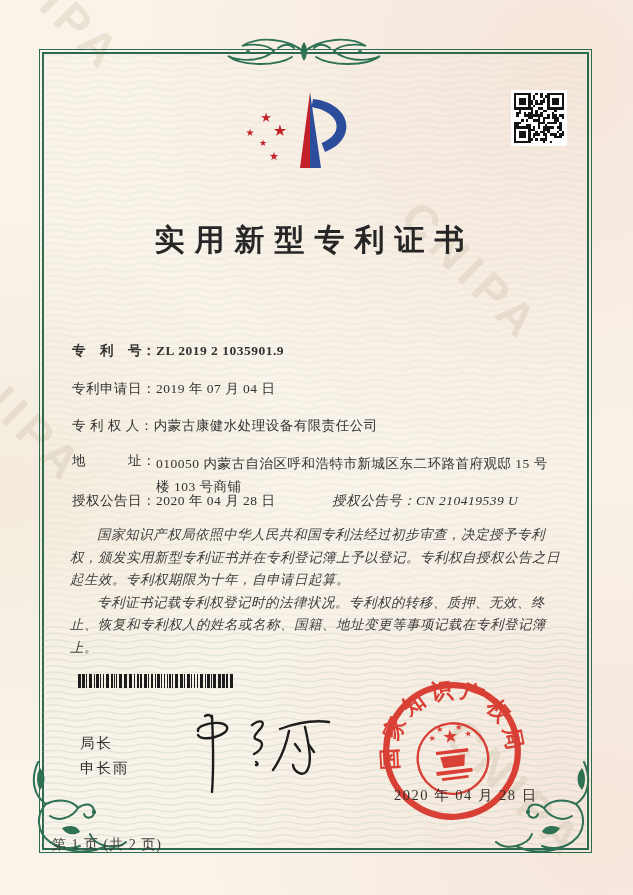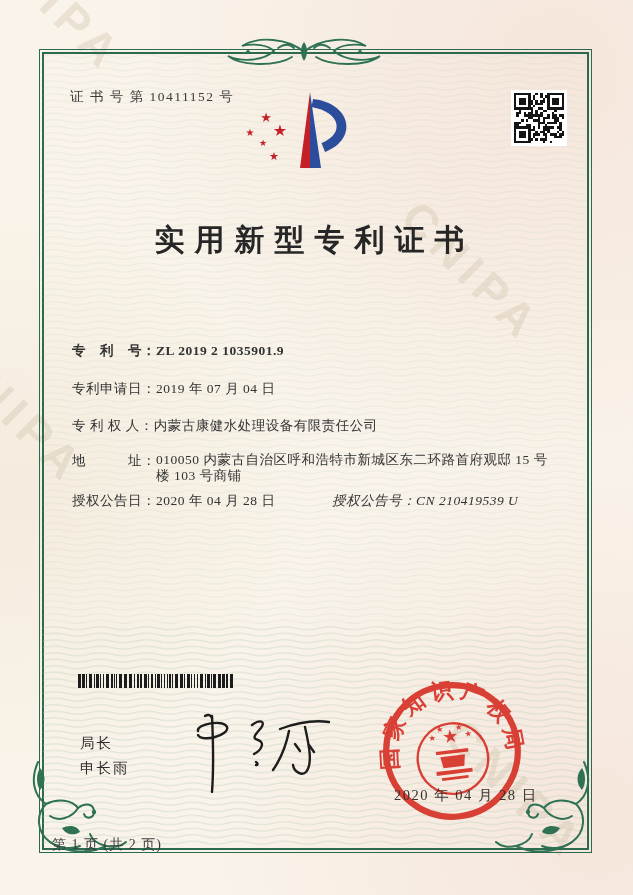--- a/index.html
+++ b/index.html
@@ -36,21 +36,21 @@
   .title{left:39px;width:551px;top:174px;text-align:center;font-size:30px;font-weight:bold;
          letter-spacing:10px;color:#262626;margin-top:46px;}
   .field{left:72px;font-size:13.5px;color:#333;letter-spacing:.5px;white-space:nowrap;}
   .field .flabel{color:#333;}
   .f-name{top:256px;}
   .f-inventor{top:299px;}
   .f-patno{top:342px;font-weight:bold;}
   .f-filing{top:380px;}
   .f-patentee{top:417px;}
   .f-addr{top:452px;white-space:normal;width:500px;}
-  .f-addr .aval{display:inline-block;width:398px;vertical-align:top;line-height:16px;}
+  .f-addr .aval{display:inline-block;width:398px;vertical-align:top;line-height:23px;}
   .f-grantdate{top:492px;}
   .f-grantno{top:492px;left:332px;font-style:italic;}
   .body-text{left:70px;top:524px;width:494px;font-size:13.5px;line-height:22.5px;
              color:#3d3d3d;font-style:italic;}
   .body-text p{margin:0;text-indent:2em;letter-spacing:.5px;}
   .barcode{left:78px;top:674px;width:172px;height:14px;display:flex;align-items:stretch;}
   .barcode i{display:block;background:#1c1c1c;height:100%;}
   .signer-title{left:80px;top:734px;font-size:14.5px;color:#2e2e2e;letter-spacing:2px;font-family:"Liberation Sans",sans-serif;}
   .signer-name{left:80px;top:759px;font-size:14.5px;color:#2e2e2e;letter-spacing:2px;font-family:"Liberation Sans",sans-serif;}
   .signature{left:172px;top:704px;}
@@ -114,21 +114,20 @@
       <path d="M50,50 C58,44 66,46 66,54 C66,60 58,62 56,56"></path>
       <path d="M78,88 C86,90 94,88 98,84"></path>
     </g>
     <path d="M12,10 C18,16 18,26 12,32 C8,26 8,16 12,10 Z" fill="#2e7153"></path>
     <path d="M34,70 C42,66 50,68 52,74 C46,78 38,77 34,70 Z" fill="#2e7153"></path>
     <circle cx="66" cy="54" r="2.2" fill="#2e7153"></circle>
   </svg>
 
   <div class="content">
 
-    <div class="abs cert-number">证 书 号 第 10411152 号</div>
 
     <svg class="abs logo" width="150" height="88" viewBox="0 0 150 88">
       <g fill="#c32127" font-family="DejaVu Sans, sans-serif" text-anchor="middle">
         <text x="36" y="36" font-size="13">★</text>
         <text x="20" y="50" font-size="10">★</text>
         <text x="33" y="60" font-size="9">★</text>
         <text x="50" y="50" font-size="16">★</text>
         <text x="44" y="74" font-size="11">★</text>
       </g>
       <polygon points="80,6 70,82 80,82" fill="#c32127"></polygon>
@@ -589,20 +588,24 @@
     <div class="abs field f-filing"><span class="flabel">专利申请日：</span><span>2019 年 07 月 04 日</span></div>
 
     <div class="abs field f-patentee"><span class="flabel">专 利 权 人：</span><span>内蒙古康健水处理设备有限责任公司</span></div>
 
     <div class="abs field f-addr"><span class="flabel">地　　　址：</span><span class="aval">010050 内蒙古自治区呼和浩特市新城区东二环路首府观邸 15 号楼 103 号商铺</span></div>
 
     <div class="abs field f-grantdate"><span class="flabel">授权公告日：</span><span>2020 年 04 月 28 日</span></div>
 
     <div class="abs field f-grantno"><span class="flabel">授权公告号：</span><span>CN 210419539 U</span></div>
 
+    <div class="abs body-text">
+      <p>国家知识产权局依照中华人民共和国专利法经过初步审查，决定授予专利权，颁发实用新型专利证书并在专利登记簿上予以登记。专利权自授权公告之日起生效。专利权期限为十年，自申请日起算。</p>
+      <p>专利证书记载专利权登记时的法律状况。专利权的转移、质押、无效、终止、恢复和专利权人的姓名或名称、国籍、地址变更等事项记载在专利登记簿上。</p>
+    </div>
 
     <div class="abs barcode">
         <i style="width:3px;margin-right:1px"></i>
         <i style="width:3px;margin-right:1px"></i>
         <i style="width:1px;margin-right:2px"></i>
         <i style="width:3px;margin-right:2px"></i>
         <i style="width:1px;margin-right:1px"></i>
         <i style="width:3px;margin-right:1px"></i>
         <i style="width:1px;margin-right:2px"></i>
         <i style="width:1px;margin-right:2px"></i>

